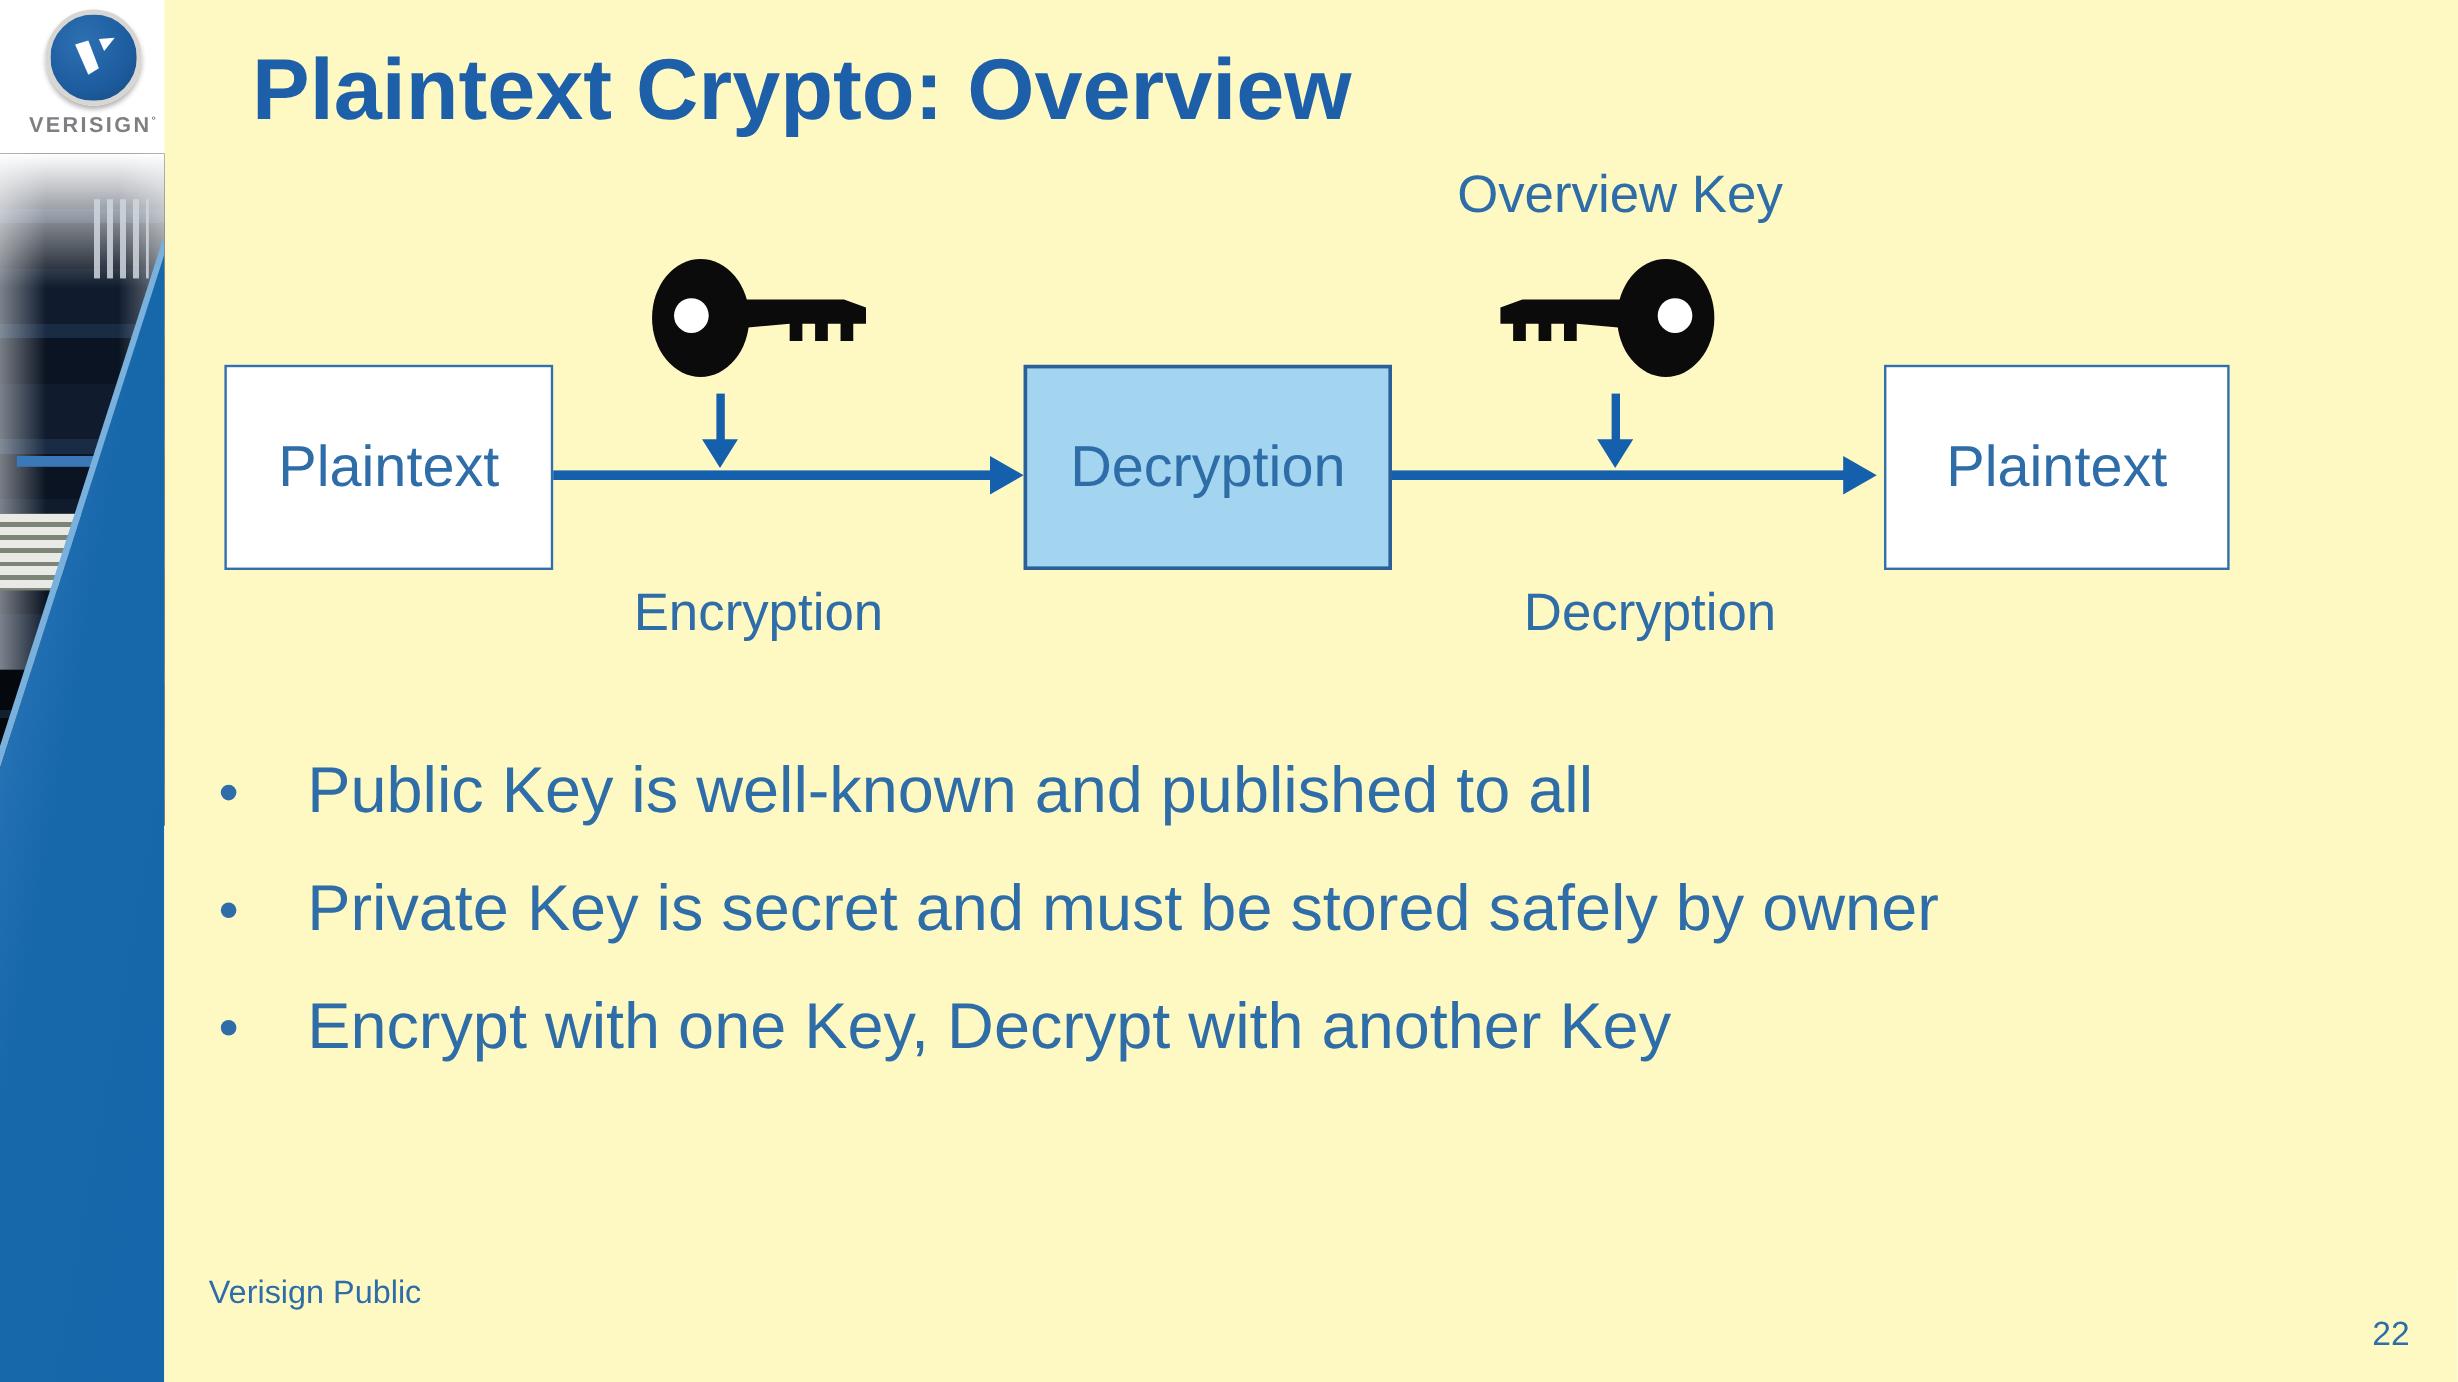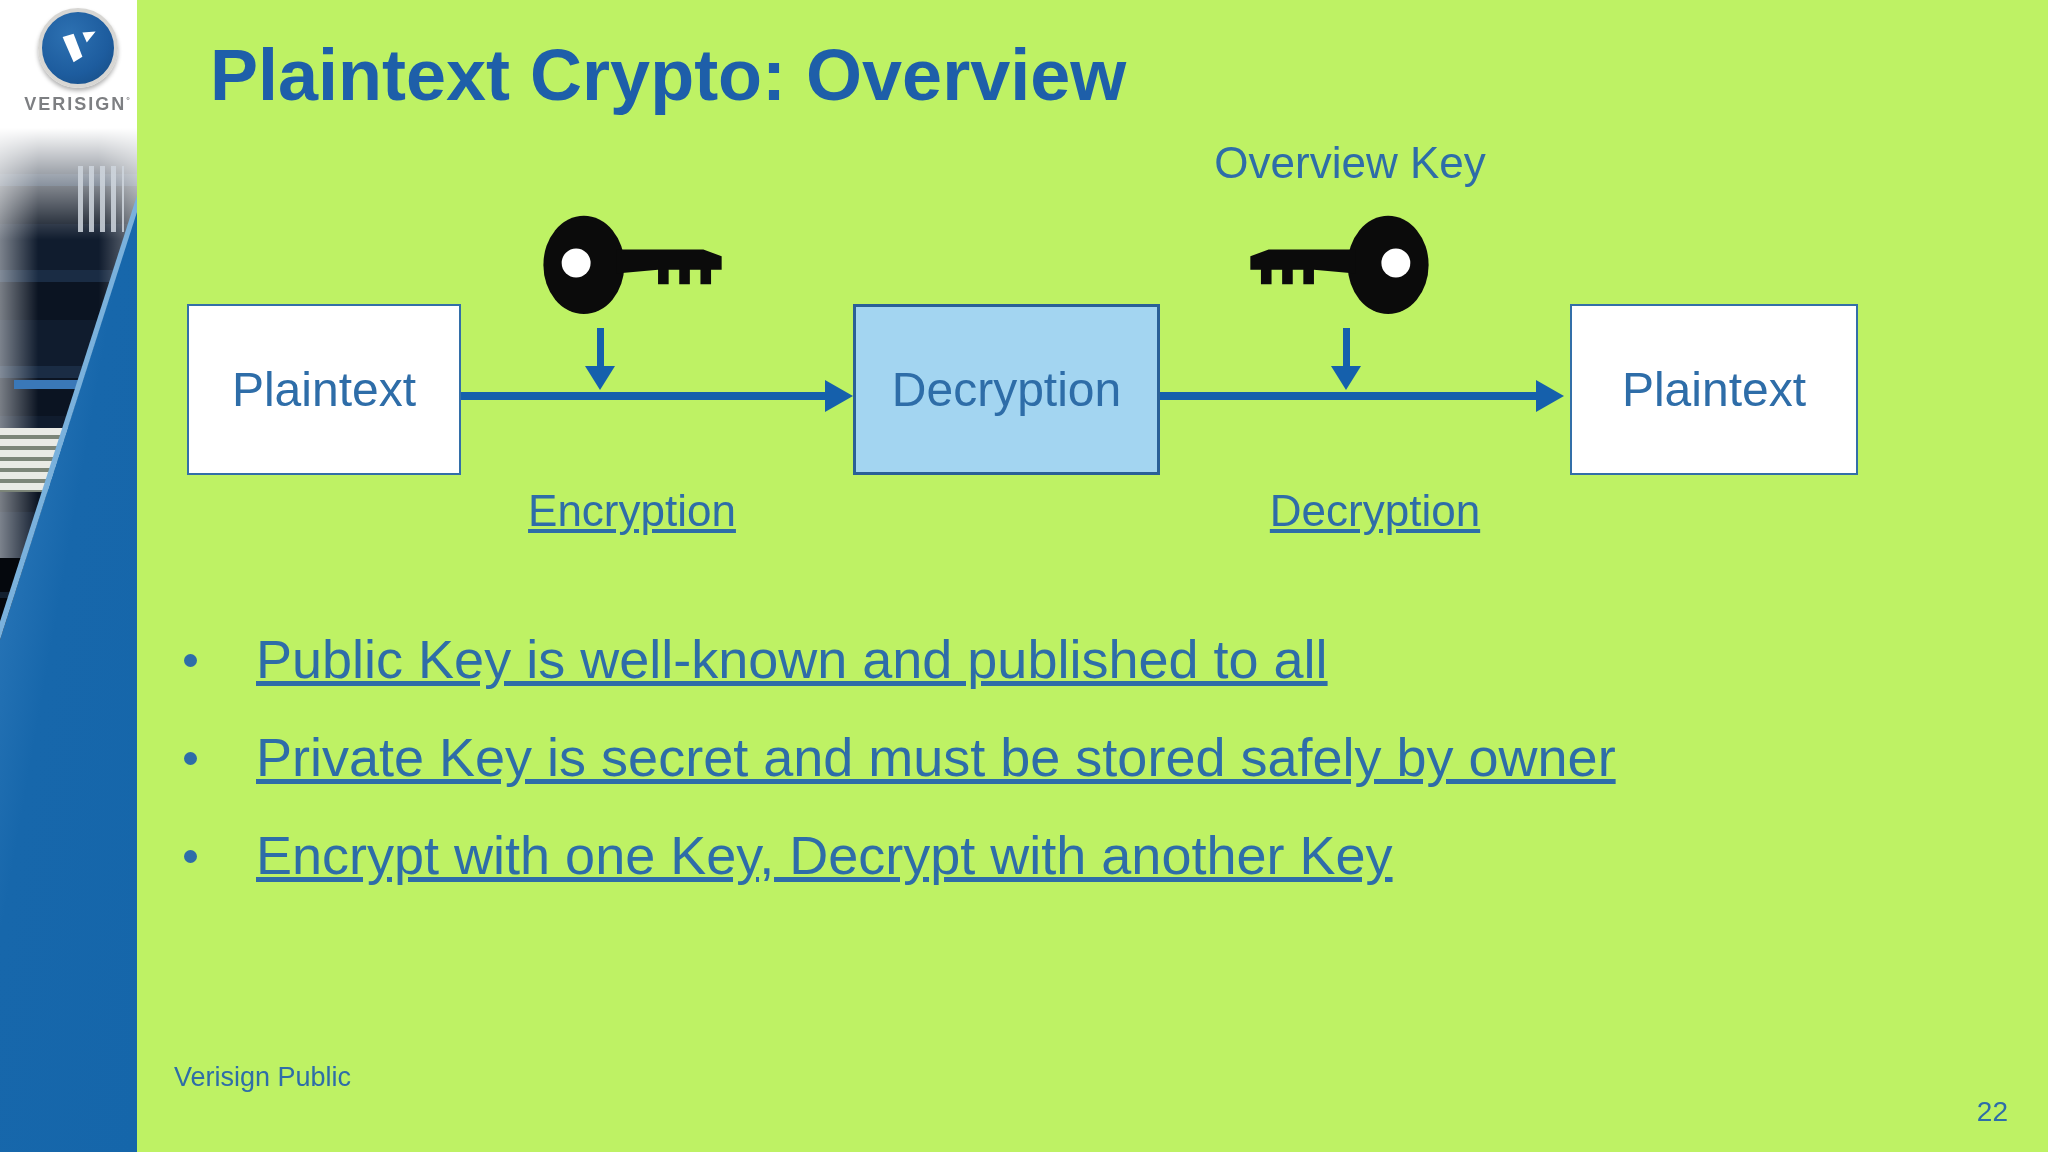--- a/index.html
+++ b/index.html
@@ -9,21 +9,21 @@
     --cipher-fill:#a3d5f1;
     --cipher-border:#2a6097;
     --box-border:#336fa8;
     --strip-blue:#1566aa;
     --logo-blue:#1d5c9e;
     --logo-gray:#7d7f82;
     --key-black:#0b0b0b;
   }
   html,body{margin:0;padding:0;}
   body{font-family:"Liberation Sans", sans-serif; background:#ffffff;}
-  #slide{position:relative;width:2048px;height:1152px;background:#bef264;overflow:hidden;}
+  #slide{position:relative;width:2048px;height:1152px;background:#fef9c3;overflow:hidden;}
 
   
   .strip{position:absolute;left:0;top:0;width:137px;height:1152px;background:#ffffff;}
   .strip-photo{position:absolute;left:0;top:128px;width:137px;height:560px;
     background:
       linear-gradient(180deg,#ffffff 0%, rgba(255,255,255,0) 20%),
       linear-gradient(90deg, rgba(255,255,255,.45), rgba(255,255,255,0) 28%, rgba(255,255,255,0) 72%, rgba(255,255,255,.4)),
       repeating-linear-gradient(180deg,#101c2e 0 46px,#1a2c44 46px 58px,#0b1422 58px 96px),
       #0e1a2b;}
   .strip-bars{position:absolute;left:78px;top:38px;width:46px;height:66px;opacity:.85;
@@ -70,27 +70,27 @@
   .dbox.cipher{left:853px;width:307px;background:var(--cipher-fill);border:3px solid var(--cipher-border);}
   .dbox.right{left:1570px;width:288px;}
 
   .harrow{position:absolute;top:380px;height:32px;}
   .harrow .line{position:absolute;top:12px;left:0;height:8px;background:var(--arrow-blue);}
   .harrow .head{position:absolute;top:0;width:0;height:0;
     border-top:16px solid transparent;border-bottom:16px solid transparent;border-left:28px solid var(--arrow-blue);}
   .harrow.enc{left:461px;width:392px;} .harrow.enc .line{width:366px;} .harrow.enc .head{left:364px;}
   .harrow.dec{left:1160px;width:404px;} .harrow.dec .line{width:378px;} .harrow.dec .head{left:376px;}
 
-  .pl{position:absolute;top:486px;width:400px;text-align:center;font-size:44px;color:var(--body-blue);text-decoration:underline;}
+  .pl{position:absolute;top:486px;width:400px;text-align:center;font-size:44px;color:var(--body-blue);}
   .pl.enc{left:432px;} .pl.dec{left:1175px;}
 
   
   .bullets{position:absolute;left:170px;top:610px;width:1810px;list-style:none;margin:0;padding:0;}
   .bullets li{position:relative;height:98px;display:flex;align-items:center;
-    padding-left:86px;font-size:54px;color:var(--body-blue);box-sizing:border-box;text-decoration:underline;}
+    padding-left:86px;font-size:54px;color:var(--body-blue);box-sizing:border-box;}
   .bullets li::before{content:"";position:absolute;left:14px;top:44px;width:13px;height:13px;border-radius:50%;background:var(--body-blue);}
 
   
   .footer-left{position:absolute;left:174px;top:1062px;font-size:27px;color:var(--body-blue);}
   .footer-page{position:absolute;right:40px;top:1096px;font-size:28px;color:var(--body-blue);}
 </style>
 </head>
 <body>
 
 <div id="slide">

